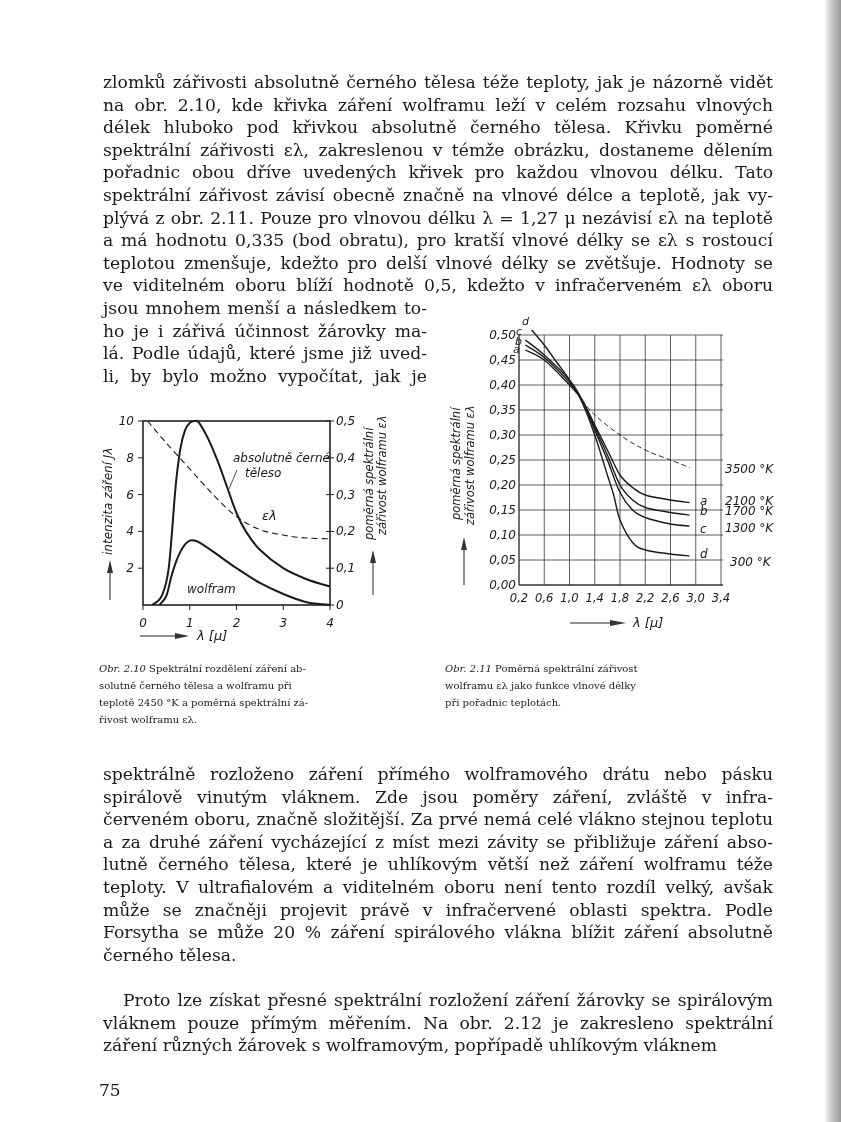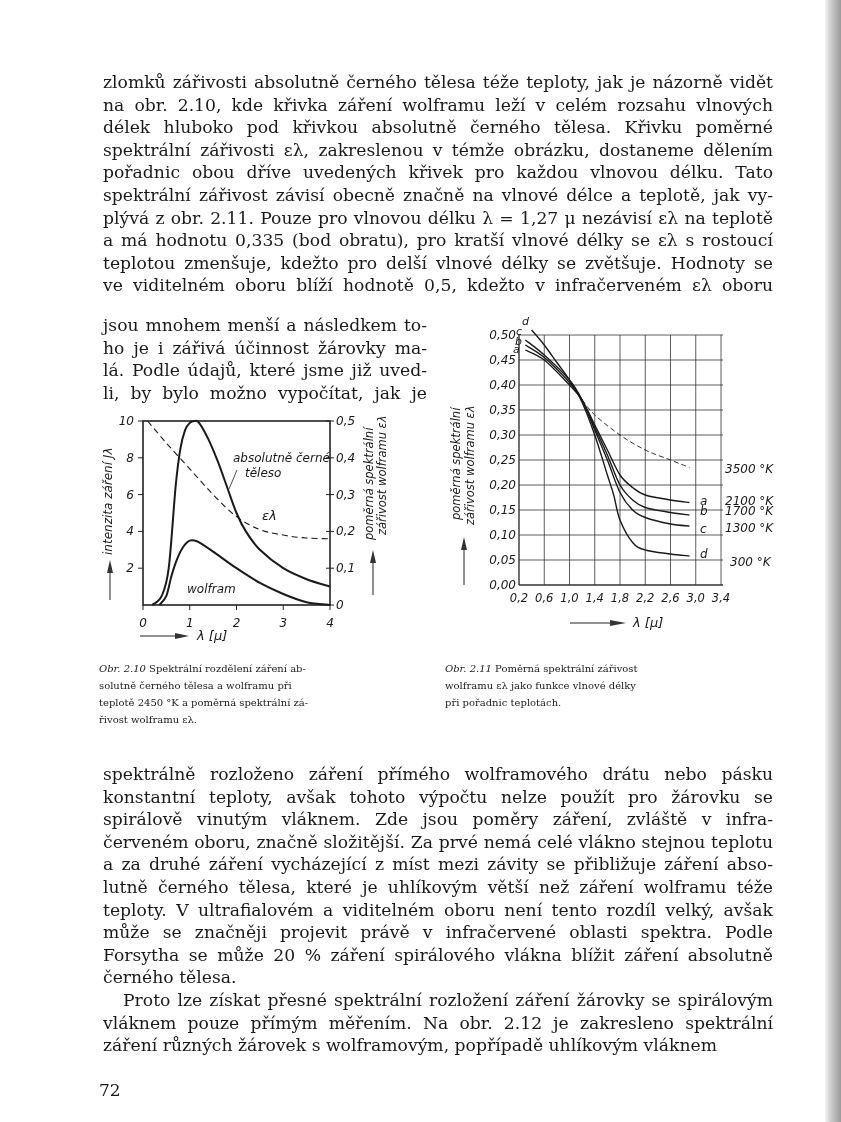--- a/index.html
+++ b/index.html
@@ -27,21 +27,21 @@
     <span class="line">na obr. 2.10, kde křivka záření wolframu leží v celém rozsahu vlnových</span>
     <span class="line">délek hluboko pod křivkou absolutně černého tělesa. Křivku poměrné</span>
     <span class="line">spektrální zářivosti ελ, zakreslenou v témže obrázku, dostaneme dělením</span>
     <span class="line">pořadnic obou dříve uvedených křivek pro každou vlnovou délku. Tato</span>
     <span class="line">spektrální zářivost závisí obecně značně na vlnové délce a teplotě, jak vy-</span>
     <span class="line">plývá z obr. 2.11. Pouze pro vlnovou délku λ = 1,27 μ nezávisí ελ na teplotě</span>
     <span class="line">a má hodnotu 0,335 (bod obratu), pro kratší vlnové délky se ελ s rostoucí</span>
     <span class="line">teplotou zmenšuje, kdežto pro delší vlnové délky se zvětšuje. Hodnoty se</span>
     <span class="line">ve viditelném oboru blíží hodnotě  0,5, kdežto v infračerveném ελ oboru</span>
   </div>
-<div class="para narrow" id="p-narrow" style="top:310px;">
+<div class="para narrow" id="p-narrow" style="top:293px;">
     <span class="line">jsou mnohem menší a následkem to-</span>
     <span class="line">ho je i zářivá účinnost žárovky ma-</span>
     <span class="line">lá. Podle údajů, které jsme již uved-</span>
     <span class="line">li, by bylo možno vypočítat, jak je</span>
   </div>
 
 <svg id="chart1" style="position:absolute;left:95px;top:400px;" width="320" height="250">
     <rect x="48" y="21" width="187" height="184" fill="none" stroke="#222" stroke-width="1.6"></rect>
     <line x1="48" y1="205" x2="48" y2="210" stroke="#222" stroke-width="1"></line>
     <text x="48" y="227" font-size="12" text-anchor="middle">0</text>
@@ -170,29 +170,28 @@
   <span>řivost wolframu ελ.</span>
 </div>
 <div class="caption" style="left:445px;top:660px;width:326px;">
   <span class="fig">Obr. 2.11</span><span> Poměrná spektrální zářivost</span><br>
   <span>wolframu ελ jako funkce vlnové délky</span><br>
   <span>při pořadnic teplotách.</span>
 </div>
 
 <div class="para" id="p-bottom" style="top:759px;">
     <span class="line">spektrálně rozloženo záření přímého wolframového drátu nebo pásku</span>
-    <span class="line">konstantní teploty, avšak tohoto výpočtu nelze použít pro žárovku se</span>
     <span class="line">spirálově vinutým vláknem. Zde jsou poměry záření, zvláště v infra-</span>
     <span class="line">červeném oboru, značně složitější. Za prvé nemá celé vlákno stejnou teplotu</span>
     <span class="line">a za druhé záření vycházející z míst mezi závity se přibližuje záření abso-</span>
     <span class="line">lutně černého tělesa, které je uhlíkovým větší než záření wolframu téže</span>
     <span class="line">teploty. V ultrafialovém a viditelném oboru není tento rozdíl velký, avšak</span>
     <span class="line">může se značněji projevit právě v infračervené oblasti spektra. Podle</span>
     <span class="line">Forsytha se může 20 % záření spirálového vlákna blížit záření absolutně</span>
     <span class="line last">černého tělesa.</span>
   </div>
 <div class="para" id="p-last" style="top:985px;">
     <span class="line" style="padding-left: 20px;">Proto lze získat přesné spektrální rozložení záření žárovky se spirálovým</span>
     <span class="line">vláknem pouze přímým měřením. Na obr. 2.12 je zakresleno spektrální</span>
     <span class="line last">záření různých žárovek s wolframovým, popřípadě uhlíkovým vláknem</span>
   </div>
 
-<div class="page-num">72</div>
+<div class="page-num">75</div>
 
 </body></html>

